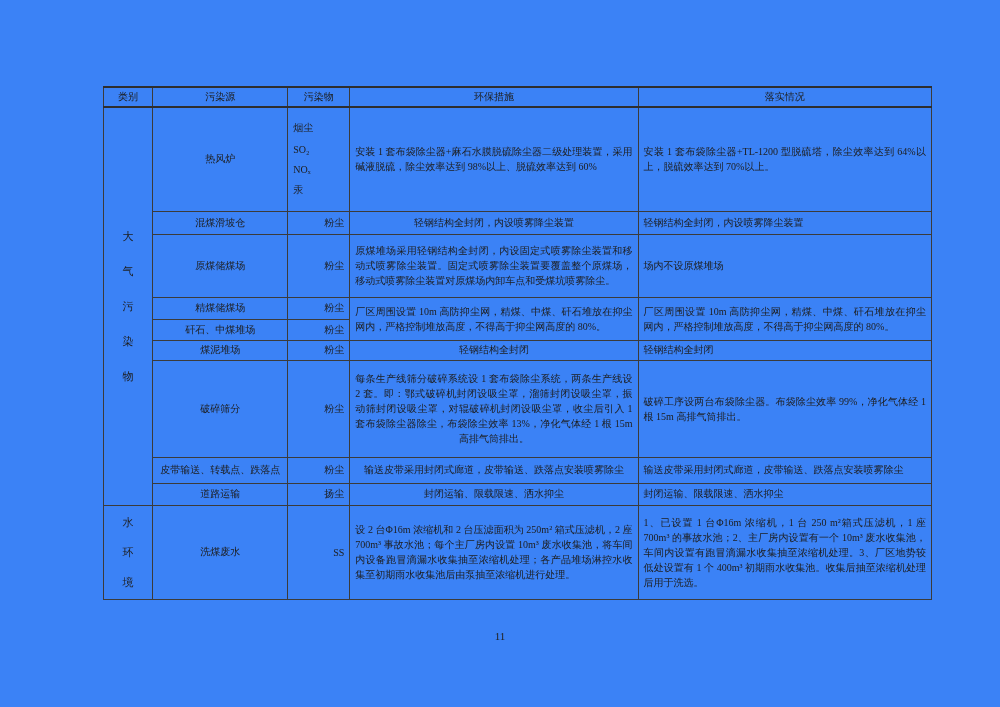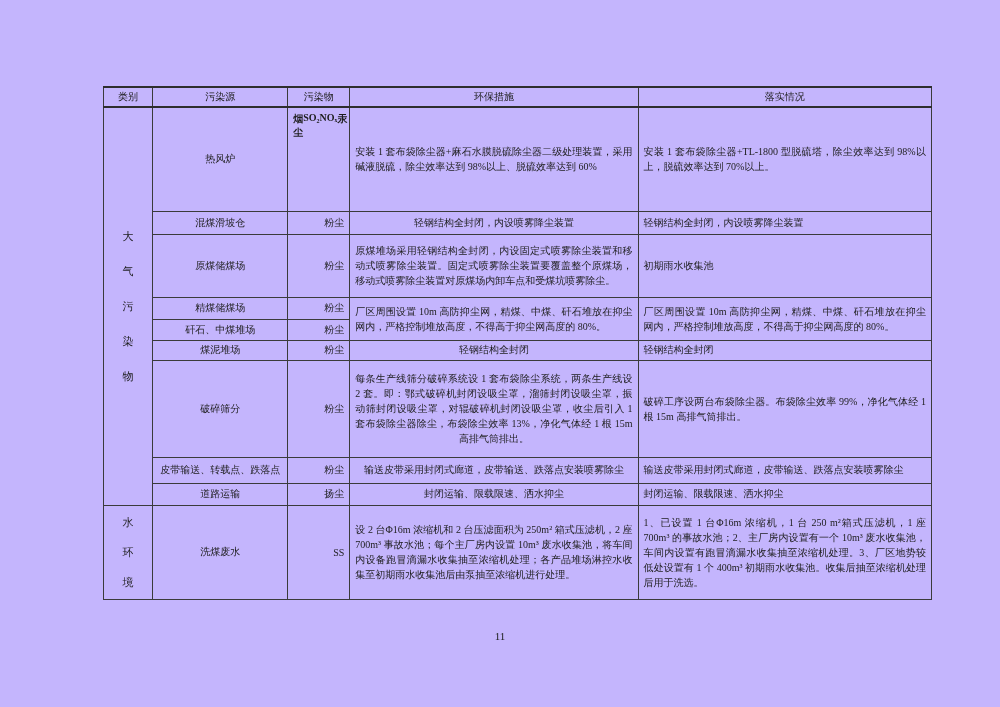--- a/index.html
+++ b/index.html
@@ -1,19 +1,19 @@
 <!DOCTYPE html>
 <html><head>
 <meta charset="utf-8">
 <style>
   html,body{margin:0;padding:0;background:#e8e8e8;}
   .page{
     position:relative;
     width:1000px;height:707px;
-    background:#c4b5fd;
+    background:#3b82f6;
     font-family:"Liberation Serif","DejaVu Serif",serif;
     color:#1d1d1d;
     overflow:hidden;
   }
   table.report{
     position:absolute;left:103px;top:86px;
     width:829px;
     border-collapse:collapse;table-layout:fixed;
     font-size:10px;
   }
@@ -48,24 +48,23 @@
     align-items:center;justify-content:center;
     font-size:11px;line-height:13px;gap:22px;height:100%;
   }
   .vtext.water{gap:17px;}
 
   td.src{text-align:center;padding-left:10px;}
   td.pol{text-align:right;}
   td.pol-list{padding:4px 0 4px 8px;}
   .pol-stack{
     height:94px;
-    display:flex;flex-direction:row;
+    display:flex;flex-direction:column;
     justify-content:space-evenly;align-items:flex-start;
     text-align:left;
-    font-weight:bold;
   }
   td.center{text-align:center;}
   td.left{text-align:left;}
   td.just{
     text-align:justify;
     line-height:15px;
     padding:2px 6px;
     margin-top:9px;
   }
   td.just-lastcenter{text-align-last:center;}
@@ -111,33 +110,33 @@
         <td class="src">热风炉</td>
         <td class="pol-list">
           <div class="pol-stack">
             <span>烟尘</span>
             <span>SO₂</span>
             <span>NOₓ</span>
             <span>汞</span>
           </div>
         </td>
         <td class="just">安装 1 套布袋除尘器+麻石水膜脱硫除尘器二级处理装置，采用碱液脱硫，除尘效率达到 98%以上、脱硫效率达到 60%</td>
-        <td class="just">安装 1 套布袋除尘器+TL-1800 型脱硫塔，除尘效率达到 98%以上，脱硫效率达到 70%以上。</td>
+        <td class="just">安装 1 套布袋除尘器+TL-1200 型脱硫塔，除尘效率达到 64%以上，脱硫效率达到 70%以上。</td>
       </tr>
       <tr class="h-r1">
         <td class="src">混煤滑坡仓</td>
         <td class="pol">粉尘</td>
         <td class="center">轻钢结构全封闭，内设喷雾降尘装置</td>
         <td class="left">轻钢结构全封闭，内设喷雾降尘装置</td>
       </tr>
       <tr class="h-r2">
         <td class="src">原煤储煤场</td>
         <td class="pol">粉尘</td>
         <td class="just">原煤堆场采用轻钢结构全封闭，内设固定式喷雾除尘装置和移动式喷雾除尘装置。固定式喷雾除尘装置要覆盖整个原煤场，移动式喷雾除尘装置对原煤场内卸车点和受煤坑喷雾除尘。</td>
-        <td class="left">初期雨水收集池</td>
+        <td class="left">场内不设原煤堆场</td>
       </tr>
       <tr class="h-r3">
         <td class="src">精煤储煤场</td>
         <td class="pol">粉尘</td>
         <td class="just" rowspan="2">厂区周围设置 10m 高防抑尘网，精煤、中煤、矸石堆放在抑尘网内，严格控制堆放高度，不得高于抑尘网高度的 80%。</td>
         <td class="just" rowspan="2">厂区周围设置 10m 高防抑尘网，精煤、中煤、矸石堆放在抑尘网内，严格控制堆放高度，不得高于抑尘网高度的 80%。</td>
       </tr>
       <tr class="h-r4">
         <td class="src">矸石、中煤堆场</td>
         <td class="pol">粉尘</td>

